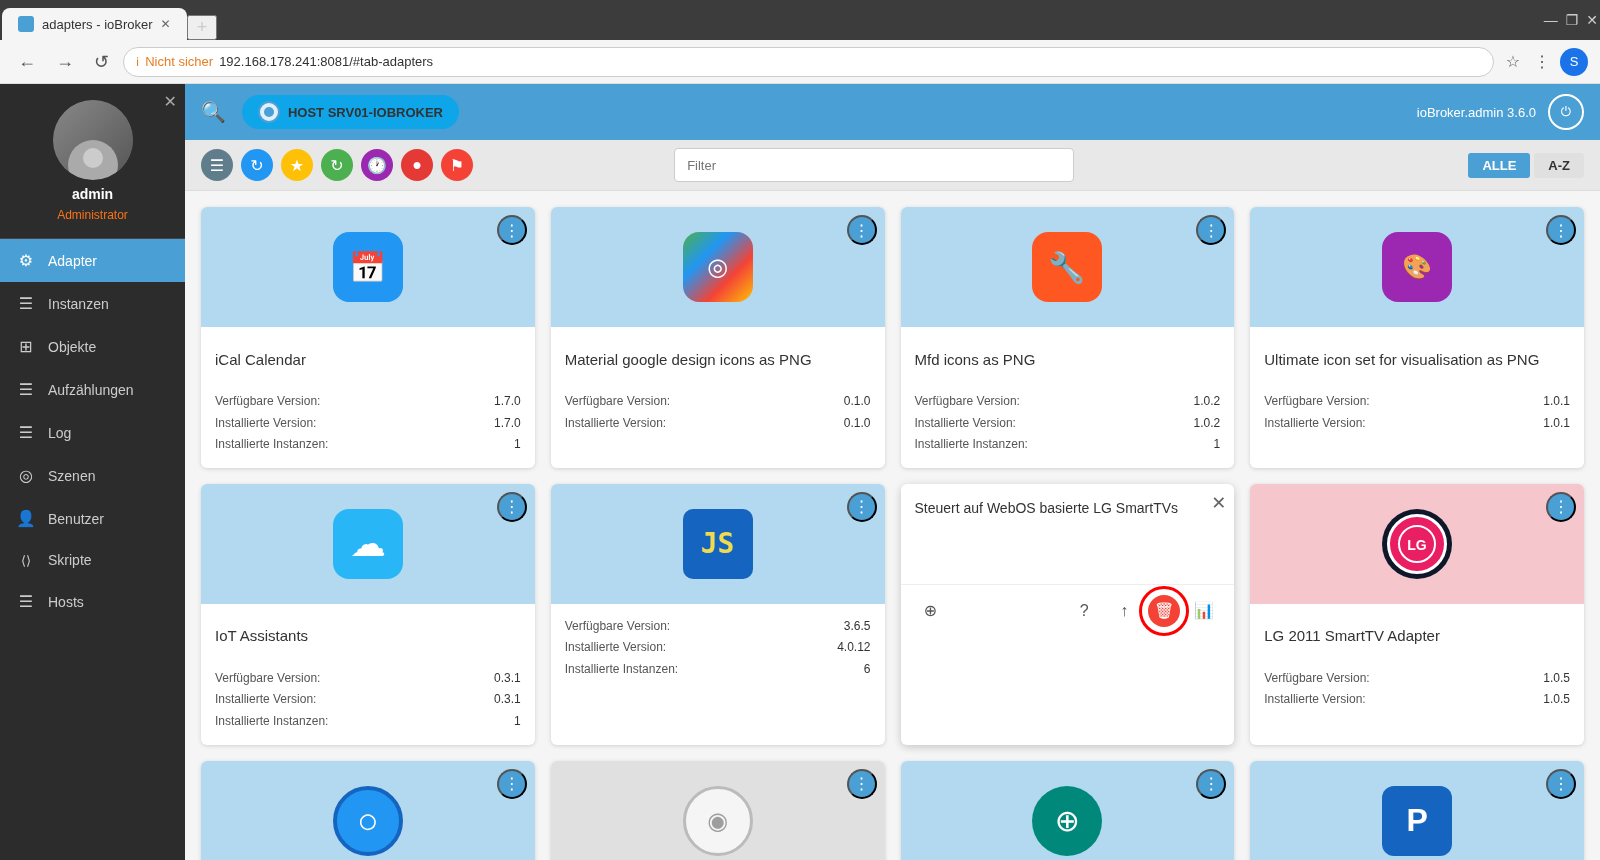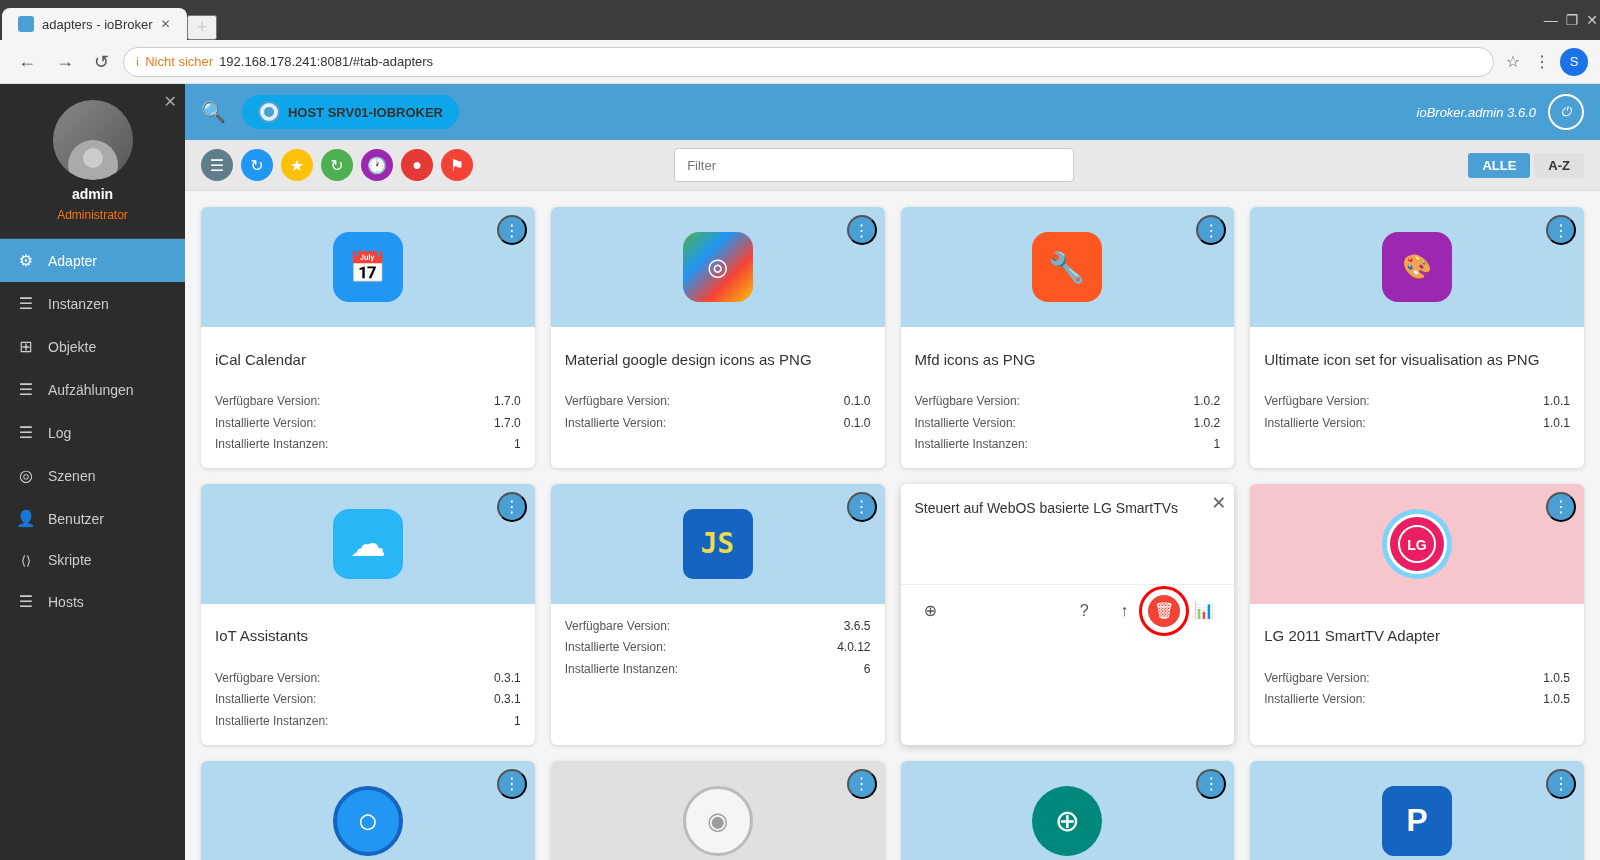--- a/index.html
+++ b/index.html
@@ -37,21 +37,21 @@
     .nav-item.active { background: #4a9fd4; color: white; }
     .nav-item .nav-icon { font-size: 16px; width: 20px; text-align: center; }
 
     
     .main-content { flex: 1; display: flex; flex-direction: column; overflow: hidden; }
 
     
     .app-header { background: #4a9fd4; height: 56px; display: flex; align-items: center; padding: 0 16px; gap: 16px; }
     .header-search-icon { color: white; font-size: 20px; }
     .host-btn { background: #0ea5e9; border: none; border-radius: 20px; padding: 6px 16px; display: flex; align-items: center; gap: 8px; cursor: pointer; font-size: 13px; font-weight: 600; color: #333; }
-    .header-right { margin-left: auto; display: flex; align-items: center; gap: 12px; color: white; font-size: 13px; font-style: italic; }
+    .header-right { margin-left: auto; display: flex; align-items: center; gap: 12px; color: white; font-size: 13px; }
     .power-btn { width: 36px; height: 36px; border: 2px solid white; border-radius: 50%; display: flex; align-items: center; justify-content: center; color: white; cursor: pointer; }
 
     
     .filter-bar { background: #e8e8e8; padding: 8px 16px; display: flex; align-items: center; gap: 8px; border-bottom: 1px solid #ddd; }
     .filter-icon-btn { width: 32px; height: 32px; border-radius: 50%; display: flex; align-items: center; justify-content: center; cursor: pointer; font-size: 16px; border: none; }
     .fi-list { background: #607d8b; color: white; }
     .fi-refresh { background: #2196f3; color: white; }
     .fi-star { background: #ffc107; color: white; }
     .fi-update { background: #4caf50; color: white; }
     .fi-time { background: #9c27b0; color: white; }
@@ -365,21 +365,21 @@
                 <button class="popup-action-btn" style="background:#f44336;color:white;border-radius:50%;width:32px;height:32px;">🗑</button>
                 <div style="position:absolute;width:50px;height:50px;border:3px solid red;border-radius:50%;pointer-events:none;"></div>
               </div>
               <button class="popup-action-btn">📊</button>
             </div>
           </div>
         </div>
 
         <div class="card">
           <div class="card-top" style="background:#f5c6cb;">
-            <div style="width:70px;height:70px;background:#7dd3fc;border-radius:50%;display:flex;align-items:center;justify-content:center;">
+            <div style="width:70px;height:70px;background:#0f172a;border-radius:50%;display:flex;align-items:center;justify-content:center;">
               <div style="width:60px;height:60px;background:#e91e63;border-radius:50%;border:3px solid white;display:flex;align-items:center;justify-content:center;">
                 <svg width="40" height="40" viewBox="0 0 40 40">
                   <circle cx="20" cy="20" r="18" fill="#e91e63" stroke="white" stroke-width="2"></circle>
                   <text x="20" y="26" text-anchor="middle" fill="white" font-size="14" font-weight="bold">LG</text>
                 </svg>
               </div>
             </div>
             <button class="card-menu-btn">⋮</button>
           </div>
           <div class="card-body">

